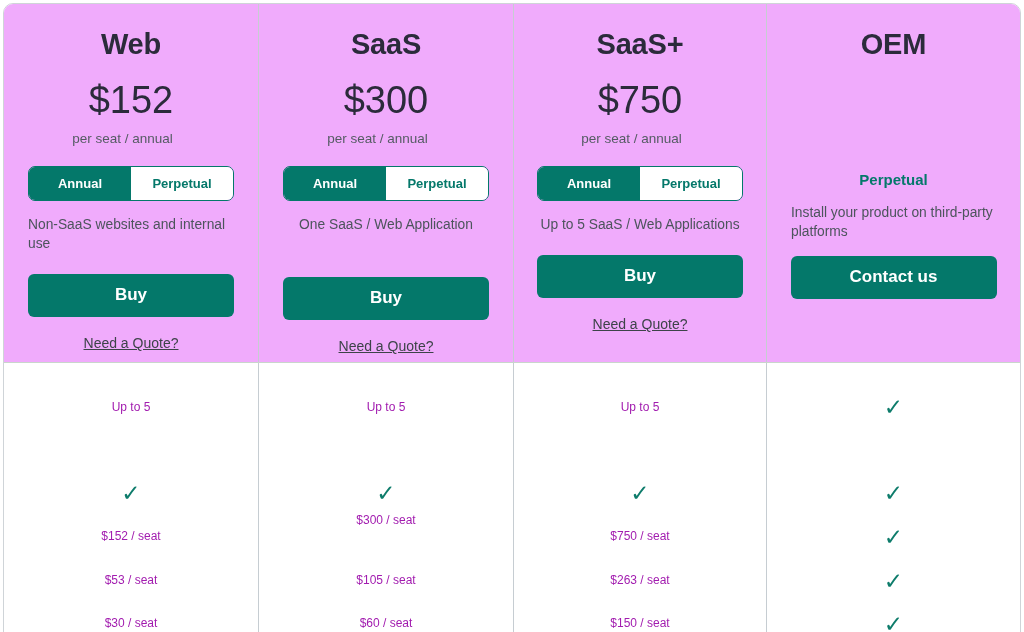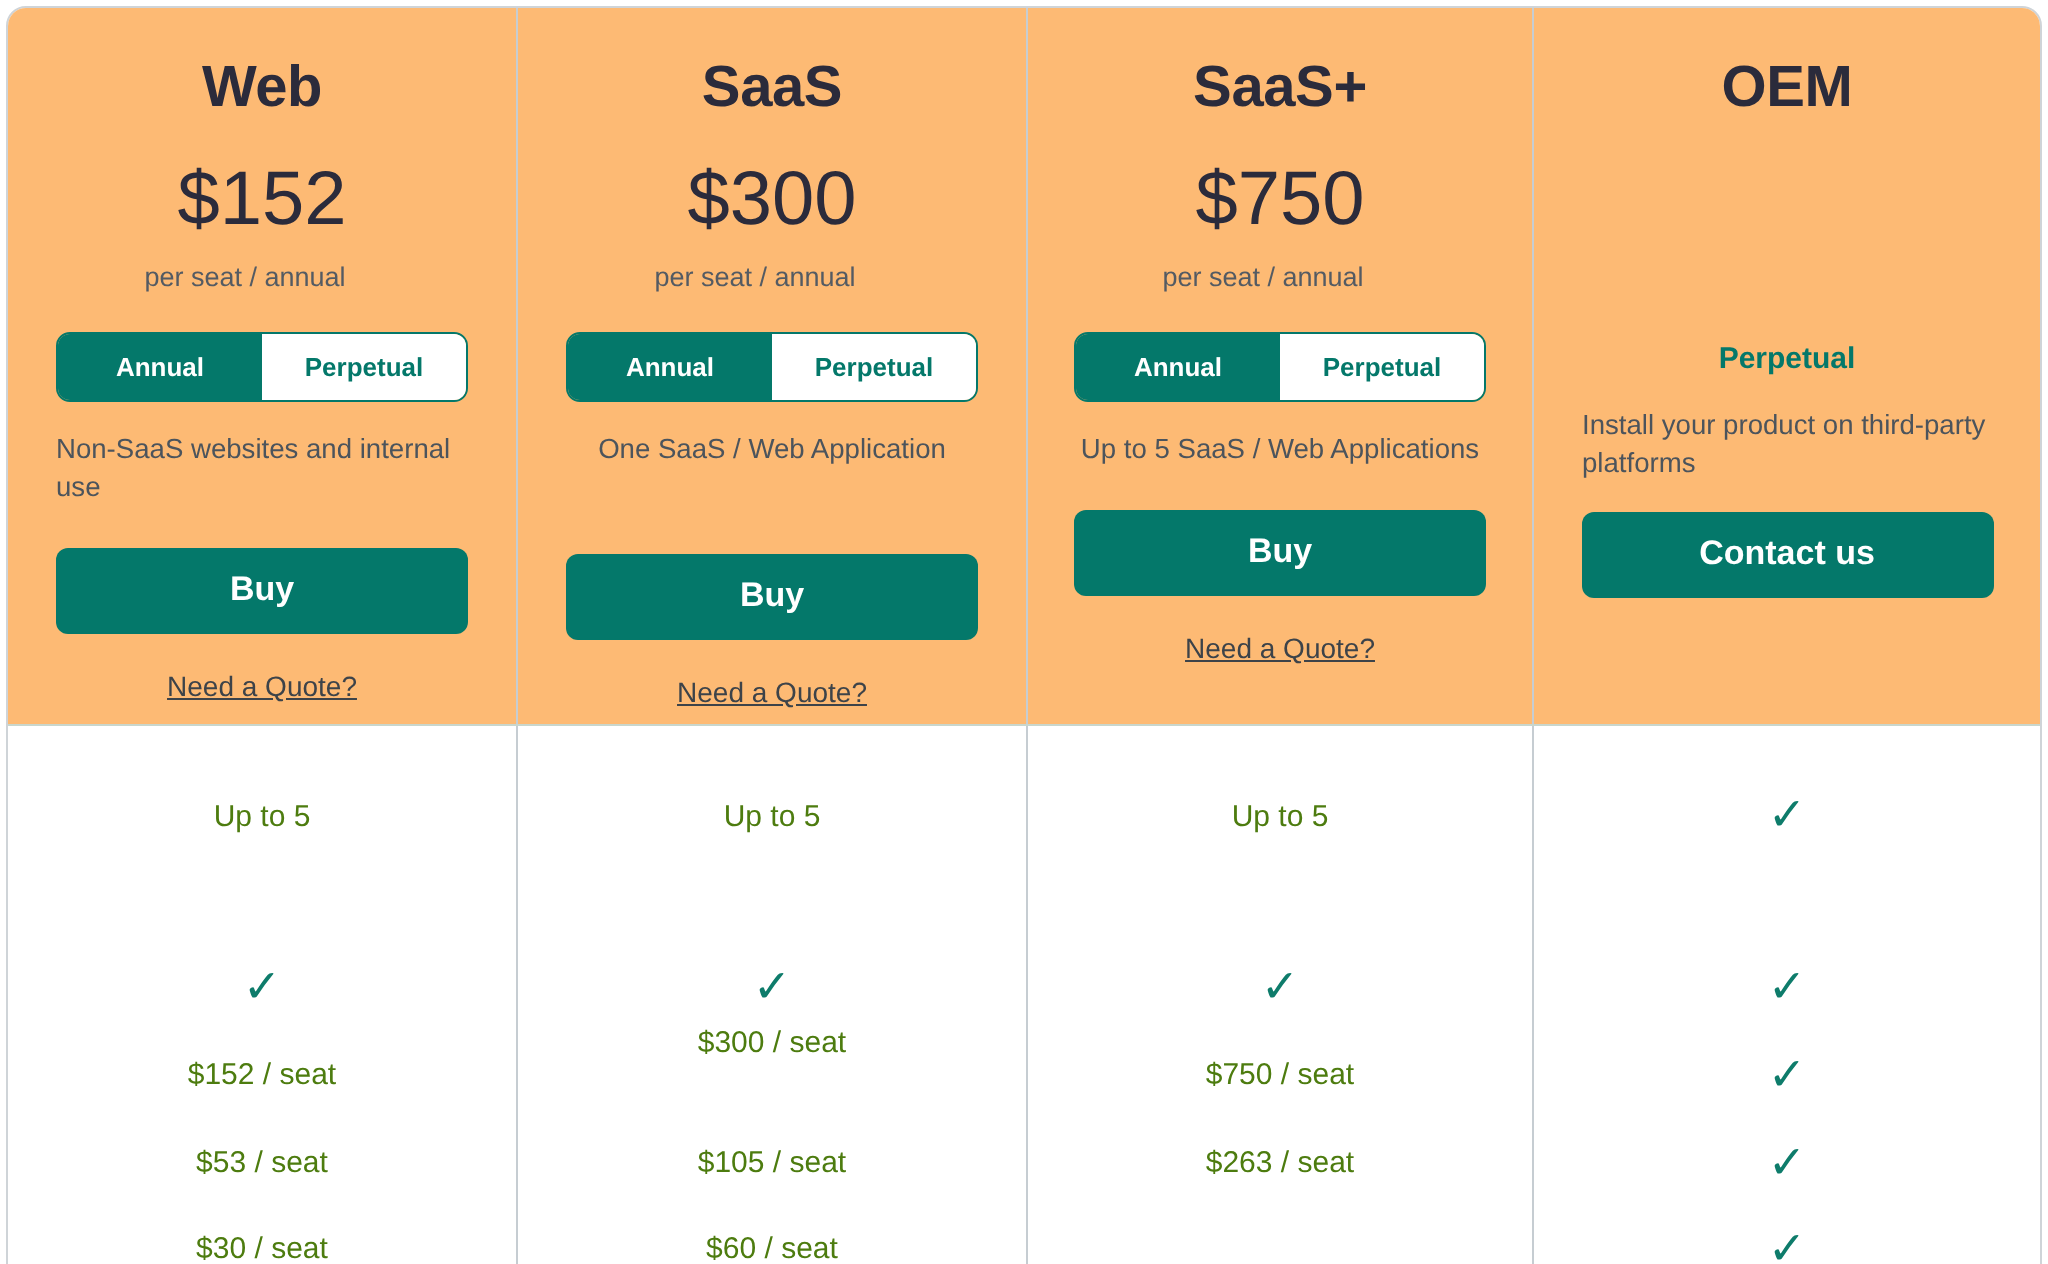--- a/index.html
+++ b/index.html
@@ -19,21 +19,21 @@
     border-radius:10px;
     background:#ffffff;
     overflow:hidden;
     box-sizing:border-box;
   }
 
   
   .plans-header{
     position:absolute; left:0; top:0;
     width:100%; height:358px;
-    background:#fdba74;
+    background:#f0abfc;
     display:flex;
     box-sizing:border-box;
   }
   .plan-col{
     position:relative;
     box-sizing:border-box;
     padding:18px 24px 0 24px;
     display:flex;
     flex-direction:column;
     align-items:center;
@@ -163,22 +163,22 @@
   .feat-col:last-child{border-right:none;}
   .feat-col.c1{width:255px;}
   .feat-col.c2{width:255px;}
   .feat-col.c3{width:253px;}
   .feat-col.c4{width:253px;}
 
   .cell{
     position:absolute;
     left:0; width:100%;
     text-align:center;
-    font-size:15px;
-    color:#4d7c0f;
+    font-size:12px;
+    color:#a21caf;
     line-height:1;
   }
   .check{
     color:#0e7c6b;
     font-size:23px;
     line-height:1;
     font-weight:normal;
   }
 </style>
 </head>
@@ -257,20 +257,21 @@
         <div class="cell" style="top:151px">$300 / seat</div>
         <div class="cell" style="top:211px">$105 / seat</div>
         <div class="cell" style="top:254px">$60 / seat</div>
       </div>
 
       <div class="feat-col c3">
         <div class="cell" style="top:38px">Up to 5</div>
         <div class="cell check" style="top:119px">✓</div>
         <div class="cell" style="top:167px">$750 / seat</div>
         <div class="cell" style="top:211px">$263 / seat</div>
+        <div class="cell" style="top:254px">$150 / seat</div>
       </div>
 
       <div class="feat-col c4">
         <div class="cell check" style="top:33px">✓</div>
         <div class="cell check" style="top:119px">✓</div>
         <div class="cell check" style="top:163px">✓</div>
         <div class="cell check" style="top:207px">✓</div>
         <div class="cell check" style="top:250px">✓</div>
       </div>
 

